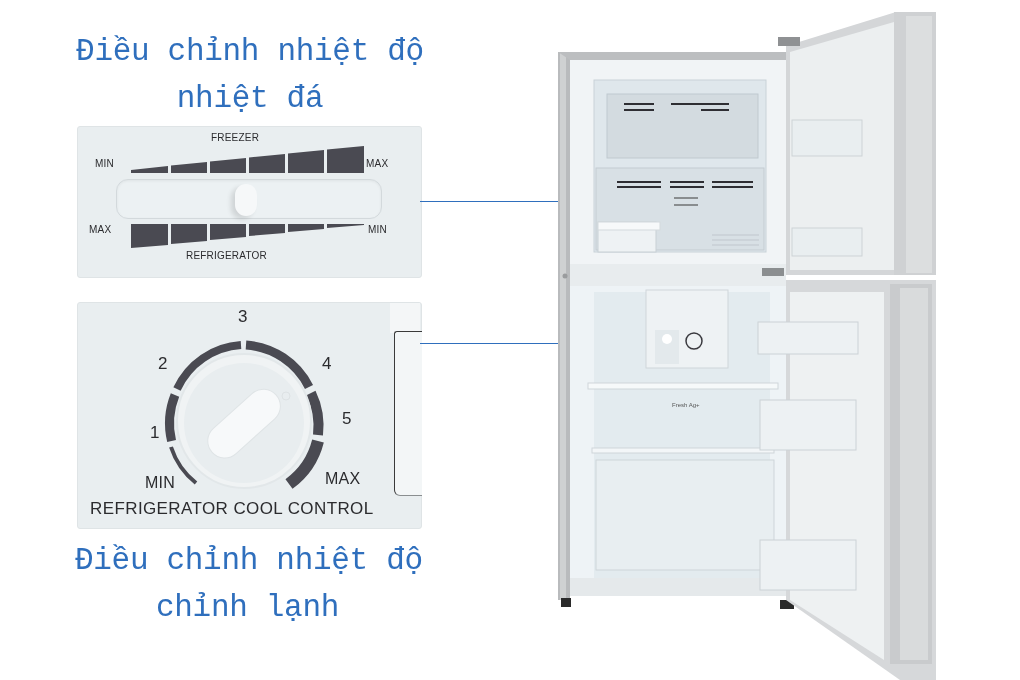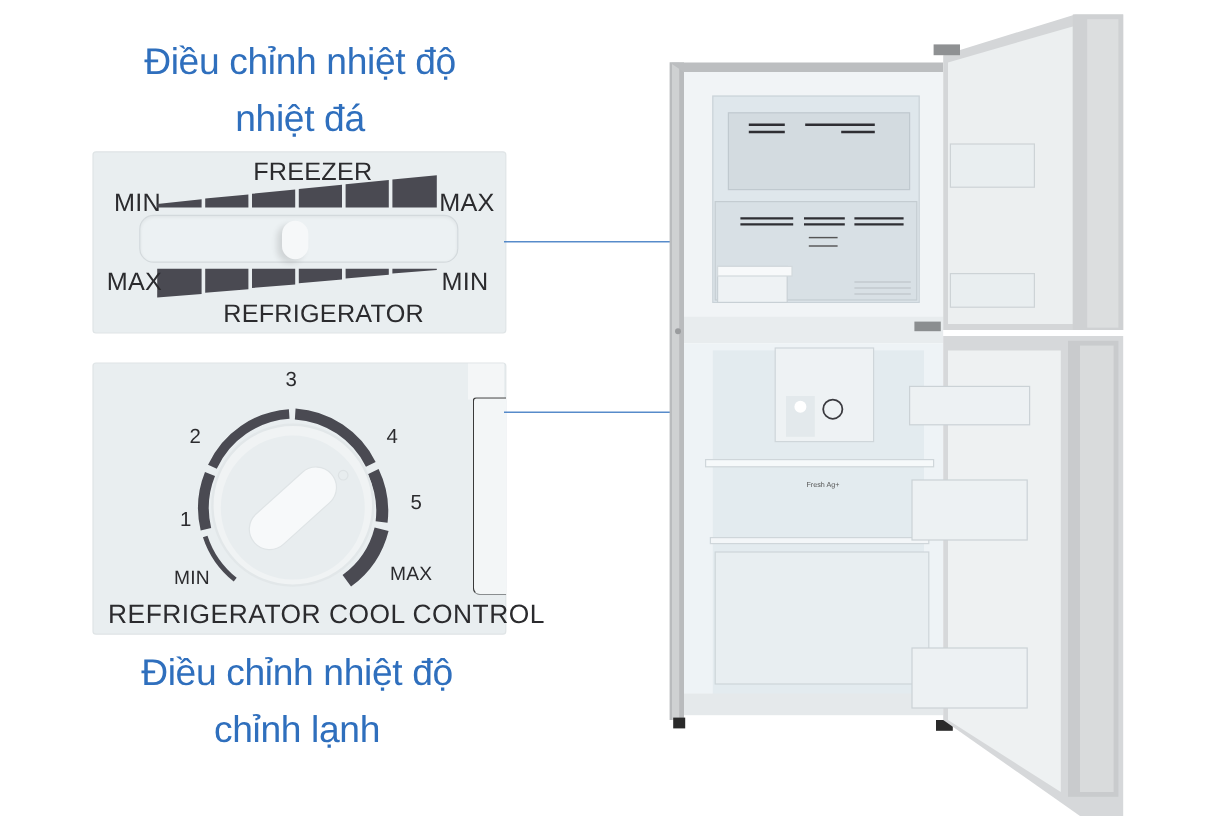--- a/index.html
+++ b/index.html
@@ -4,36 +4,36 @@
 <style>
   html, body { margin: 0; padding: 0; }
   body {
     width: 1020px; height: 680px; position: relative; overflow: hidden;
     background: #ffffff;
     font-family: "Liberation Sans", "DejaVu Sans", sans-serif;
   }
   .caption {
     position: absolute; color: #2f6fbd; text-align: center;
     font-size: 31px; line-height: 47px; font-weight: 400;
-    font-family: Liberation Sans, sans-serif;
+    font-family: Liberation Mono, monospace;
     letter-spacing: -0.3px;
   }
   .caption div { white-space: nowrap; }
   .cap-top { left: 70px; top: 28px; width: 360px; }
   .cap-bottom { left: 75px; top: 537px; width: 345px; }
 
   .panel {
     position: absolute; background: #e9eef0;
     border: 1px solid #dfe4e6;
     font-family: "Liberation Sans", "DejaVu Sans", sans-serif; color: #2b2b2e;
   }
   .panel-freezer { left: 77px; top: 126px; width: 343px; height: 150px; border-radius: 3px; }
   .panel-dial { left: 77px; top: 302px; width: 343px; height: 225px; border-radius: 3px; }
 
-  .ptxt { position: absolute; font-size: 21px; letter-spacing: 0.2px; white-space: nowrap; }
+  .ptxt { position: absolute; font-size: 10px; letter-spacing: 0.2px; white-space: nowrap; }
   .slider-track {
     position: absolute; left: 38px; top: 52px; width: 264px; height: 38px;
     border: 1px solid #d3d9dc; border-radius: 12px; background: #ecf1f3;
     box-shadow: inset 0 1px 3px rgba(0,0,0,0.06);
   }
   .slider-knob {
     position: absolute; left: 118px; top: 4px; width: 22px; height: 32px;
     background: #f6f8f9; border-radius: 11px;
     box-shadow: -4px 3px 5px rgba(0,0,0,0.12);
   }
@@ -109,21 +109,21 @@
     <circle cx="208" cy="93" r="4" fill="none" stroke="#dde2e4"></circle>
   </svg>
 
   <span class="ptxt" style="left:72px; top:120px; font-size:17px;">1</span>
   <span class="ptxt" style="left:80px; top:51px; font-size:17px;">2</span>
   <span class="ptxt" style="left:160px; top:4px; font-size:17px;">3</span>
   <span class="ptxt" style="left:244px; top:51px; font-size:17px;">4</span>
   <span class="ptxt" style="left:264px; top:106px; font-size:17px;">5</span>
   <span class="ptxt" style="left:67px; top:171px; font-size:16px;">MIN</span>
   <span class="ptxt" style="left:247px; top:167px; font-size:16px;">MAX</span>
-  <span class="ptxt" style="left:12px; top:196px; font-size:22px; letter-spacing:0.4px;">REFRIGERATOR COOL CONTROL</span>
+  <span class="ptxt" style="left:12px; top:196px; font-size:17px; letter-spacing:0.4px;">REFRIGERATOR COOL CONTROL</span>
 
   <div style="position:absolute; left:312px; top:0; width:30px; height:30px; background:#f4f6f7;"></div>
   <div style="position:absolute; left:316px; top:28px; width:27px; height:163px; border-left:1px solid #3a3a3a; border-top:1px solid #3a3a3a; border-bottom:1px solid #8a8e90; border-radius:3px 0 0 6px; background:#f3f6f7;"></div>
 </div>
 
 <div class="pointer-line" style="left:420px; top:201px; width:278px;"></div>
 <div class="pointer-line" style="left:420px; top:343px; width:270px;"></div>
 
 <div class="fridge">
   <svg class="fridge-svg" width="1020" height="680">

